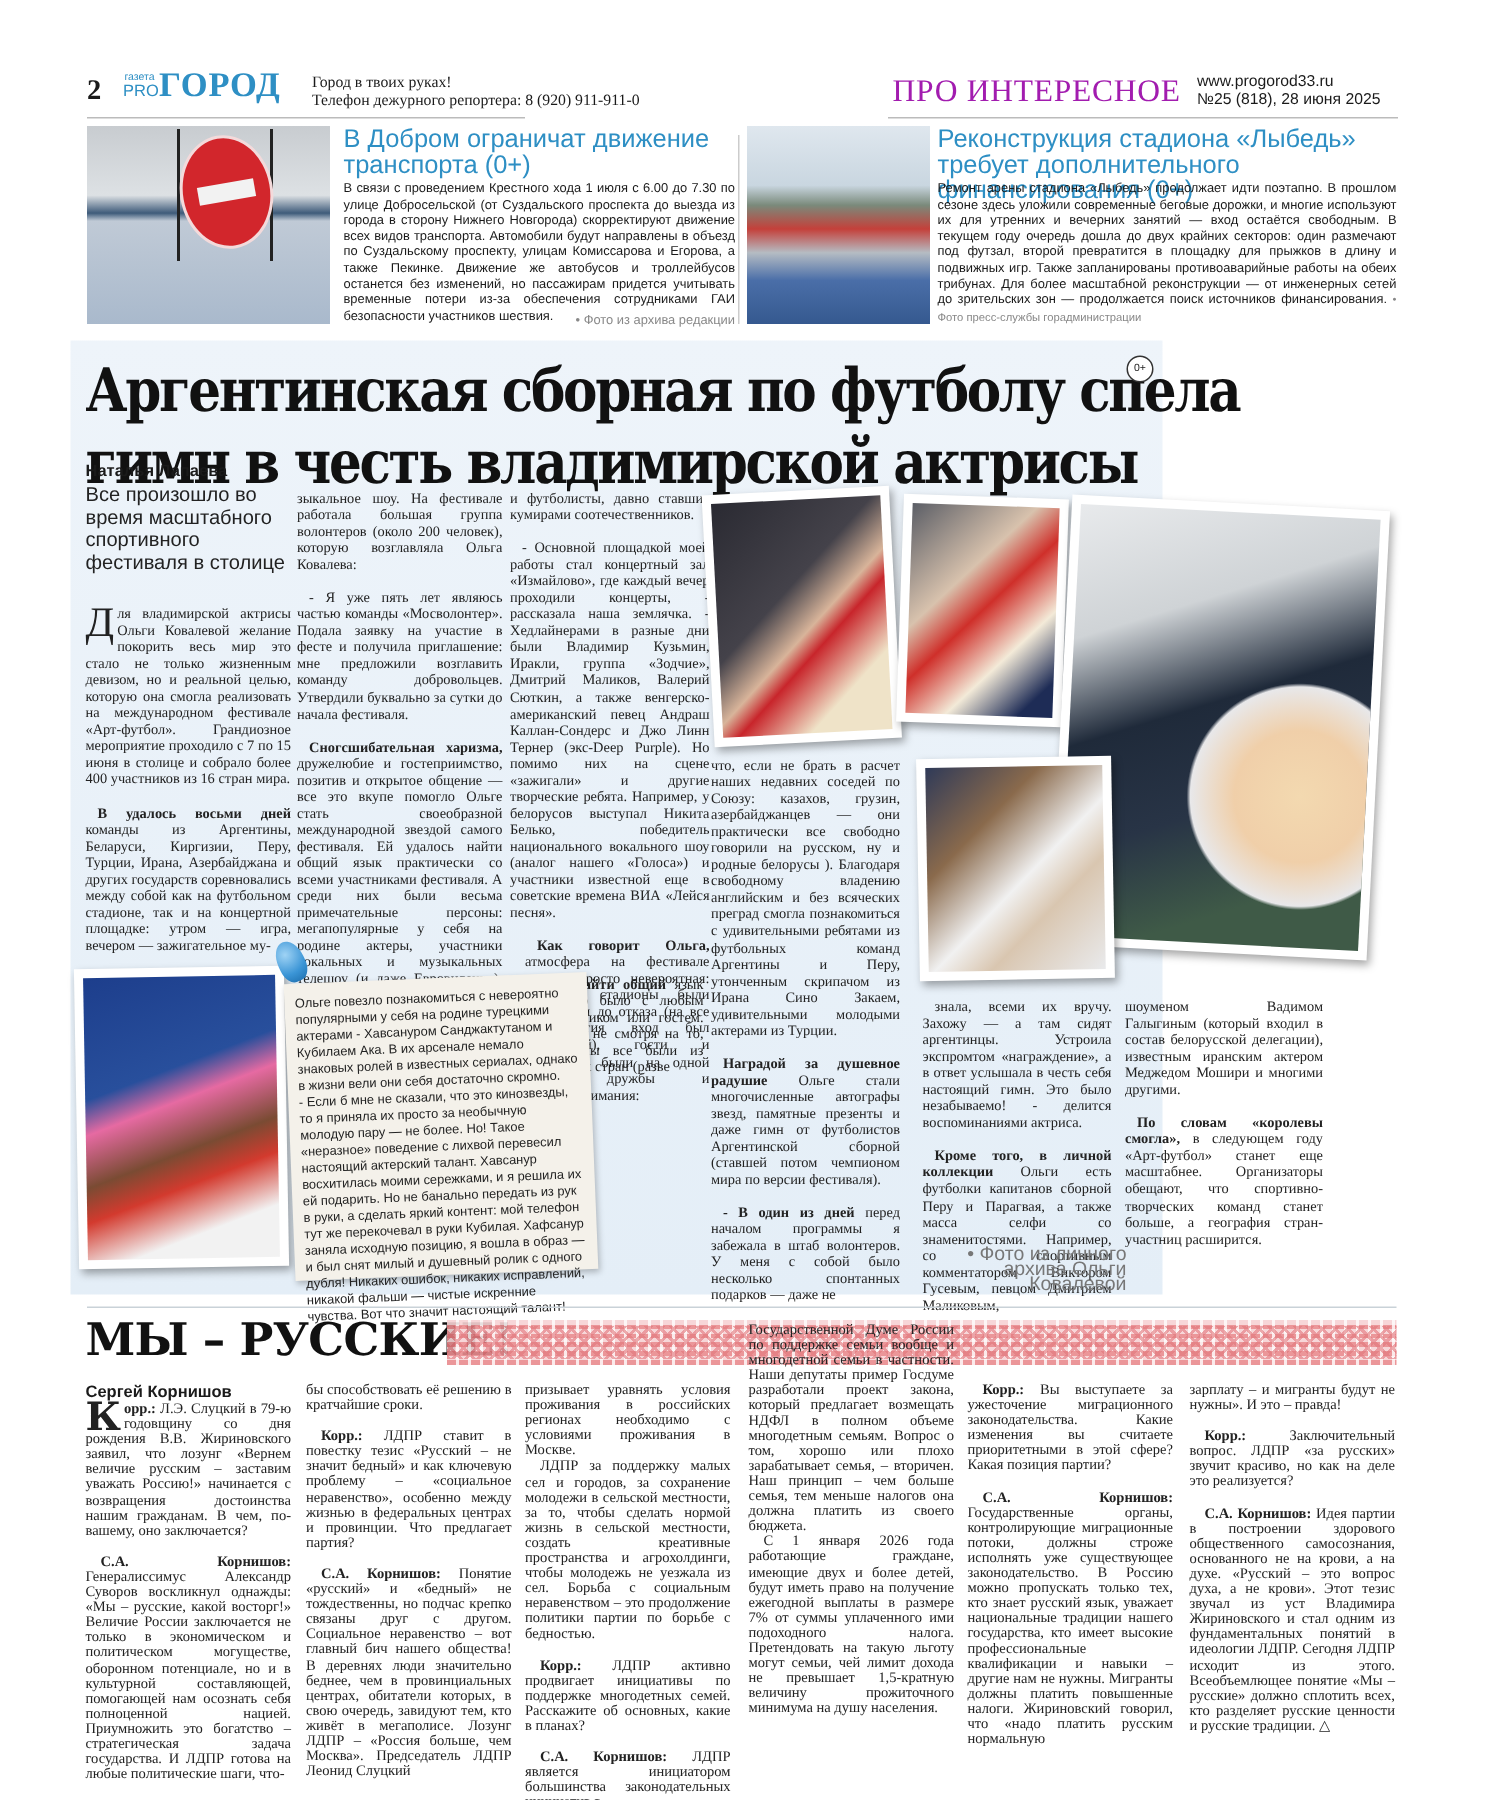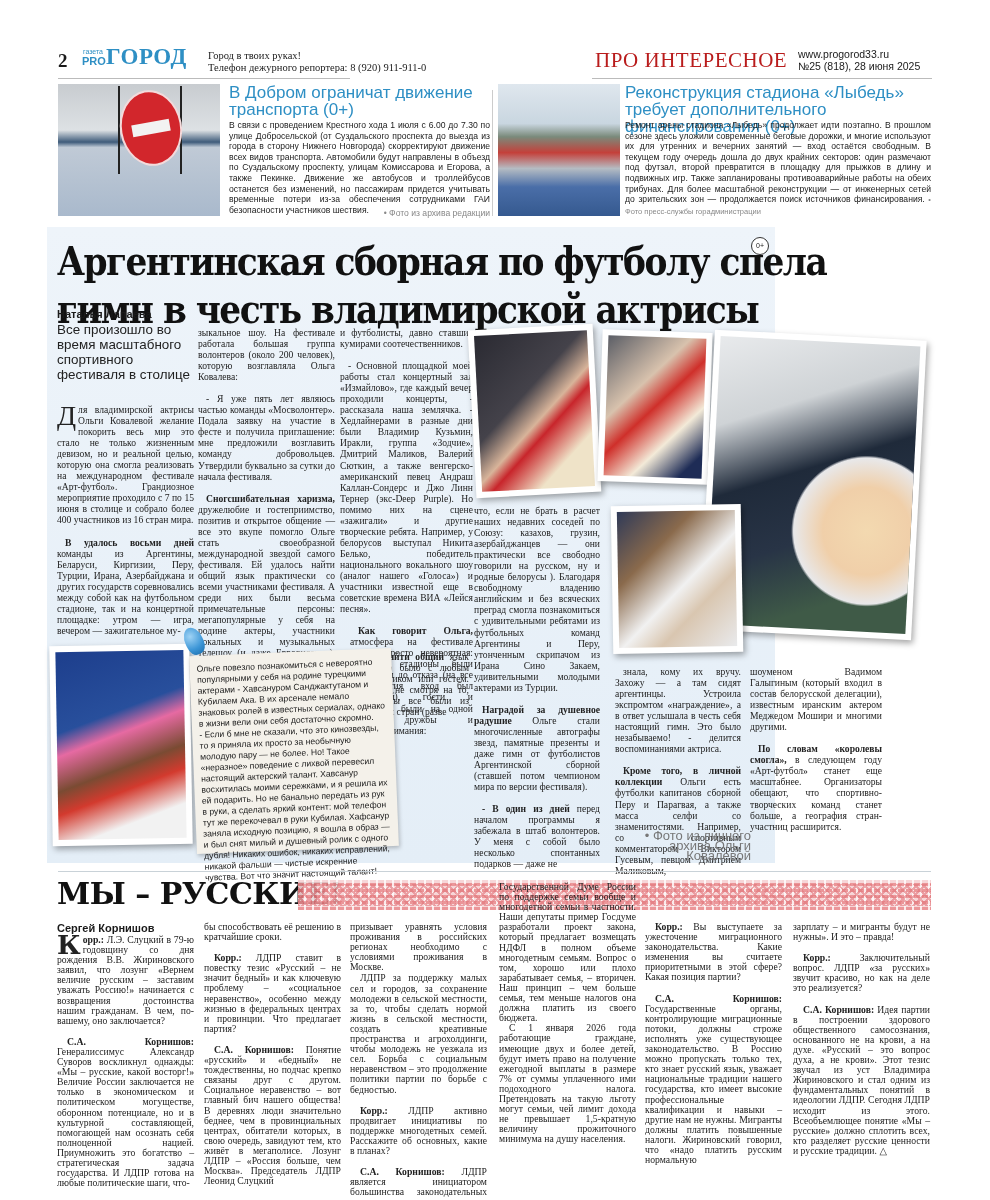--- a/index.html
+++ b/index.html
@@ -5,24 +5,24 @@
   * { box-sizing: border-box; margin: 0; padding: 0; }
   html, body { width: 990px; height: 1200px; background: #ffffff; overflow: hidden; }
   body { position: relative; font-family: "Liberation Serif", serif; color: #1a1a1a; }
   .serif { font-family: "Liberation Serif", serif; }
 
   
   .hdr { position: absolute; top: 46px; left: 58px; width: 935px; height: 30px; }
   .page-num { position: absolute; left: 0; top: 4px; font-size: 19px; font-weight: bold; }
   .logo { position: absolute; left: 24px; top: 0; color: #2e8fc4; }
   .logo .small { position: absolute; left: 0; top: 2px; font-size: 7px; line-height: 8px; font-family: "Liberation Sans", sans-serif; width: 22px; text-align: center; }
-  .logo .small b { display: block; font-size: 11px; line-height: 11px; font-weight: bold; }
+  .logo .small b { display: block; font-size: 11px; line-height: 11px; font-weight: normal; }
   .logo .big { position: absolute; left: 24px; top: -2px; font-size: 23px; font-family: "Liberation Serif", serif; font-weight: bold; letter-spacing: 0.5px; text-align: right; }
   .hdr-slogan { position: absolute; left: 150px; top: 4px; font-size: 10.5px; line-height: 12px; font-family: Liberation Serif, serif; }
-  .section-title { position: absolute; left: 537px; top: 2px; font-size: 21px; color: #b91c1c; letter-spacing: 0.5px; font-family: Liberation Serif, serif; }
+  .section-title { position: absolute; left: 537px; top: 2px; font-size: 21px; color: #a21caf; letter-spacing: 0.5px; font-family: Liberation Serif, serif; }
   .site-info { position: absolute; left: 740px; top: 2px; font-size: 10.5px; line-height: 12px; font-family: "Liberation Sans", sans-serif; }
   .hdr-line { position: absolute; top: 78px; left: 58px; width: 292px; height: 1px; background: #bbb; }
   .hdr-line2 { position: absolute; top: 78px; left: 592px; width: 340px; height: 1px; background: #bbb; }
 
   
   .news { position: absolute; top: 84px; }
   .news .photo { position: absolute; top: 0; width: 162px; height: 132px; overflow: hidden; }
   .news h3 { position: absolute; font-family: "Liberation Sans", sans-serif; font-weight: normal; color: #2e8fc4; font-size: 17px; line-height: 17px; }
   .news p { position: absolute; font-family: "Liberation Sans", sans-serif; font-size: 8.6px; line-height: 10.6px; text-align: justify; }
   .credit { color: #888; font-size: 7.5px; }
@@ -147,21 +147,21 @@
     <p><b>- Найти общий</b><span> язык можно было с любым участником или гостем. И это не смотря на то, что мы все были из разных стран (разве</span></p>
   </div>
 
   <div class="col" style="left:427px;top:278px;width:126px;">
     <p class="noind">что, если не брать в расчет наших недавних соседей по Союзу: казахов, грузин, азербайджанцев — они практически все свободно говорили на русском, ну и родные белорусы ). Благодаря свободному владению английским и без всяческих преград смогла познакомиться с удивительными ребятами из футбольных команд Аргентины и Перу, утонченным скрипачом из Ирана Сино Закаем, удивительными молодыми актерами из Турции.</p>
     <p><b>Наградой за душевное радушие</b><span> Ольге стали многочисленные автографы звезд, памятные презенты и даже гимн от футболистов Аргентинской сборной (ставшей потом чемпионом мира по версии фестиваля).</span></p>
     <p><b>- В один из дней</b><span> перед началом программы я забежала в штаб волонтеров. У меня с собой было несколько спонтанных подарков — даже не</span></p>
   </div>
 
   <div class="col" style="left:568px;top:439px;width:126px;">
-    <p>знала, кому их вручу. Захожу — а там сидят аргентинцы. Устроила экспромтом «награждение», а в ответ услышала в честь себя настоящий гимн. Это было незабываемо! - делится воспоминаниями актриса.</p>
+    <p>знала, всеми их вручу. Захожу — а там сидят аргентинцы. Устроила экспромтом «награждение», а в ответ услышала в честь себя настоящий гимн. Это было незабываемо! - делится воспоминаниями актриса.</p>
     <p><b>Кроме того, в личной коллекции</b><span> Ольги есть футболки капитанов сборной Перу и Парагвая, а также масса селфи со знаменитостями. Например, со спортивным комментатором Виктором Гусевым, певцом Дмитрием Маликовым,</span></p>
   </div>
 
   <div class="col" style="left:703px;top:439px;width:132px;">
     <p class="noind">шоуменом Вадимом Галыгиным (который входил в состав белорусской делегации), известным иранским актером Меджедом Мошири и многими другими.</p>
     <p><b>По словам «королевы смогла»,</b><span> в следующем году «Арт-футбол» станет еще масштабнее. Организаторы обещают, что спортивно-творческих команд станет больше, а география стран-участниц расширится.</span></p>
   </div>
 
   <div class="polaroid" style="left:425px;top:100px;width:125px;height:168px;transform:rotate(-3deg);">
       <div class="img-fill p1"></div>

